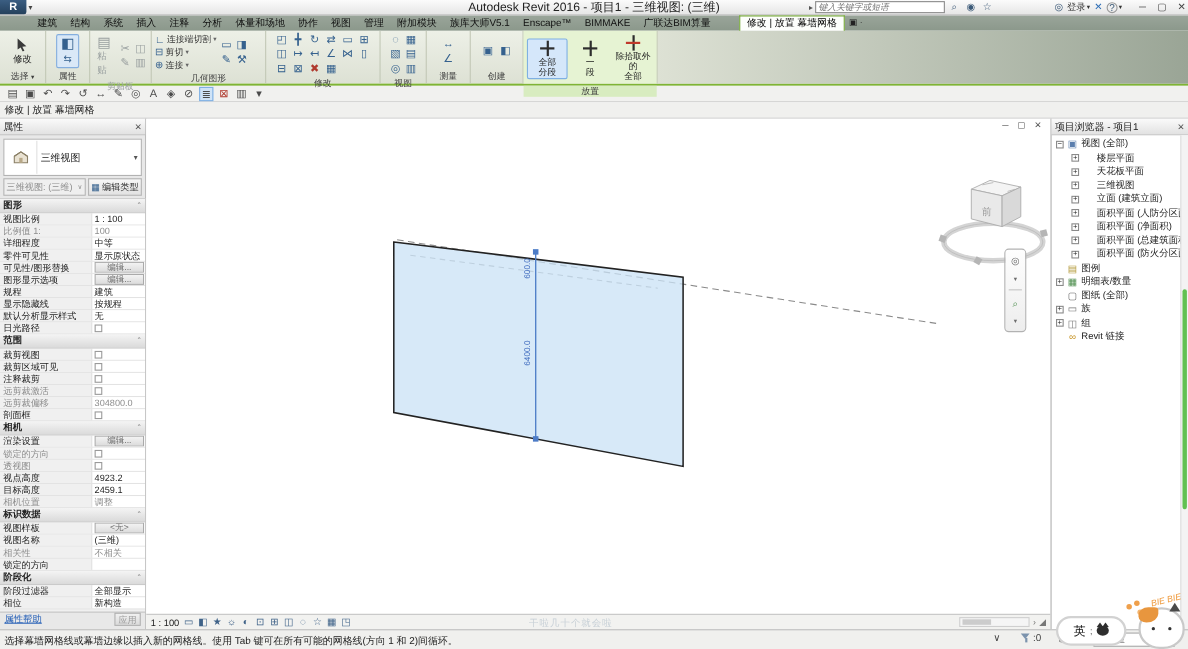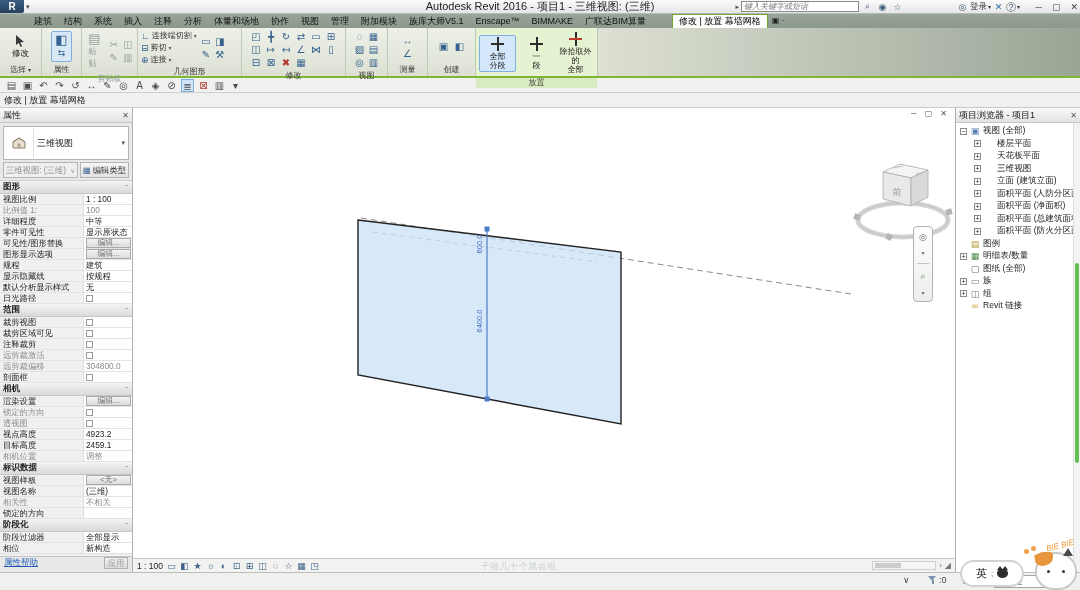--- a/index.html
+++ b/index.html
@@ -821,20 +821,21 @@
             <span>Revit 链接</span>
           </div>
         </div>
       <div class="bscroll">
           <div class="bthumb"></div>
         </div>
     </div>
   </div>
 
   <div class="statusbar">
+    <span class="sbmsg">选择幕墙网格线或幕墙边缘以插入新的网格线。使用 Tab 键可在所有可能的网格线(方向 1 和 2)间循环。</span>
     <span class="sb-el gc-v" style="left:903px"></span>
     <span class="sb-el" style="left:928px">
       <span class="funnel"></span>
       <span>:0</span>
     </span>
     <span class="sb-el" style="left:962px">▢</span>
     <span class="sb-el" style="left:978px">▦</span>
     <span class="sb-el phasebox" style="left:994px">
       <span>主模型</span>
         <span class="gc-v" style="font-size:6px"></span>

